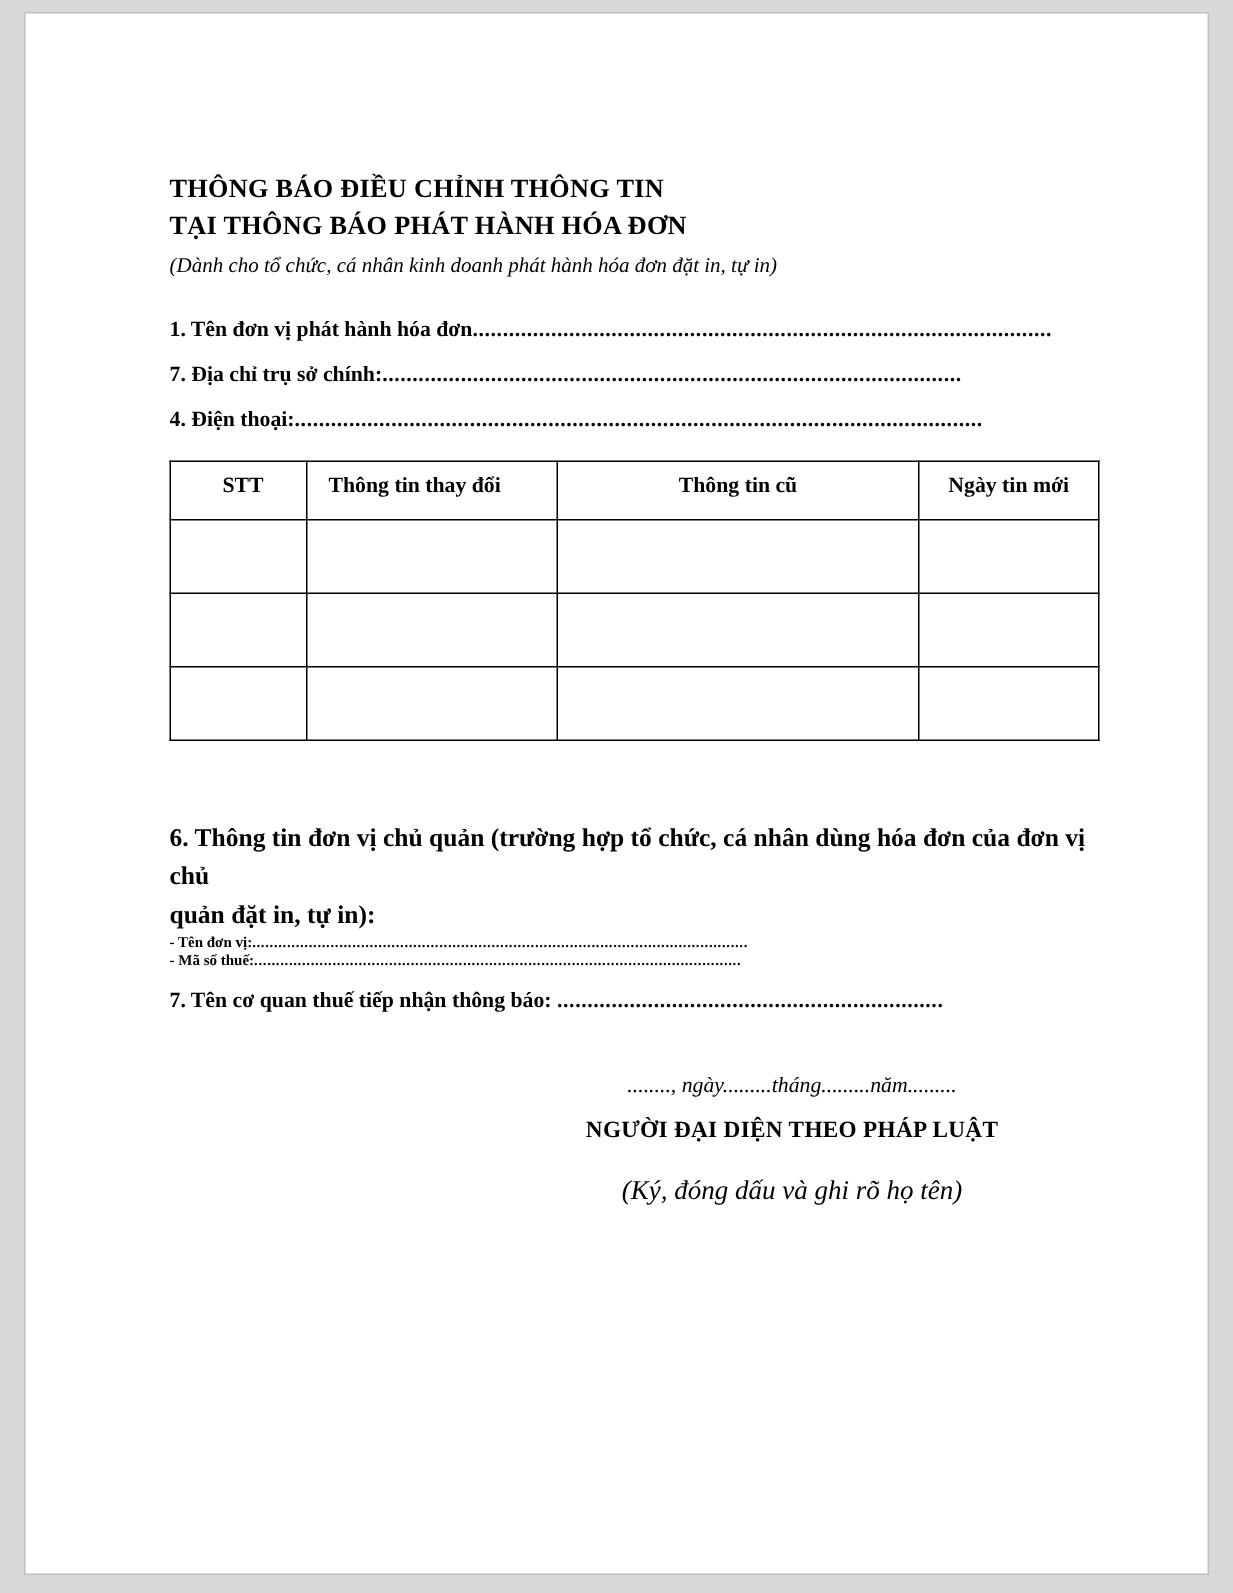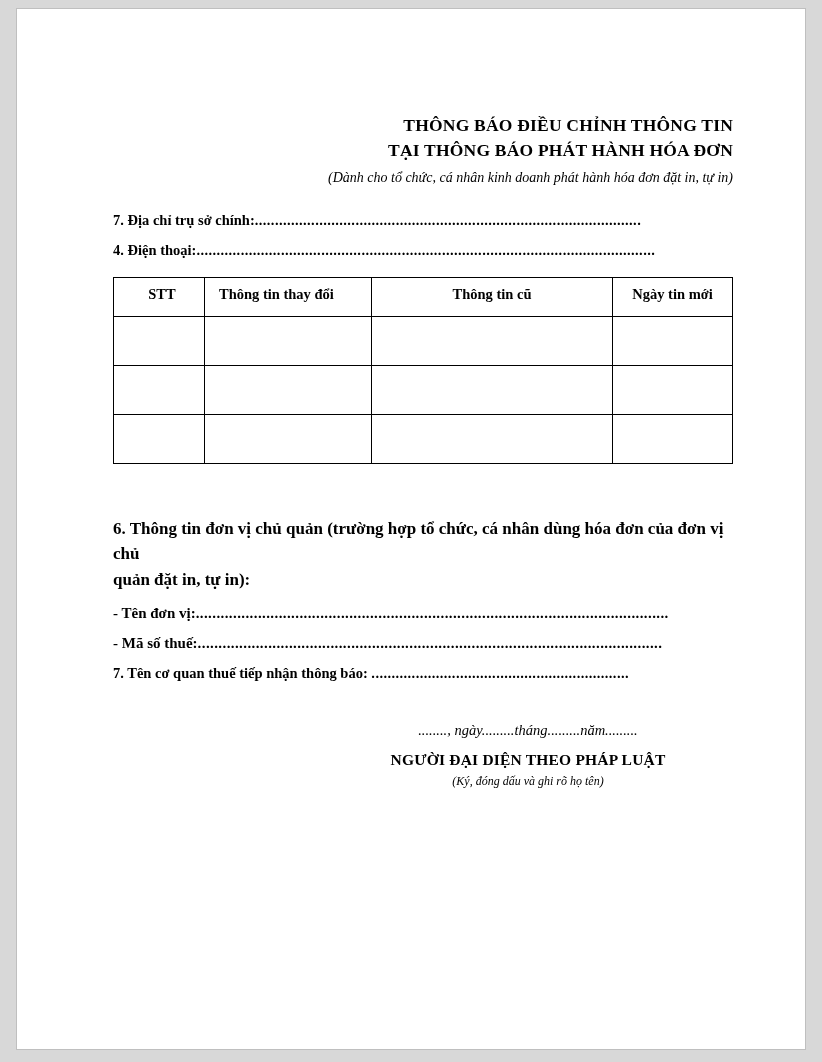--- a/index.html
+++ b/index.html
@@ -22,21 +22,21 @@
     box-sizing: border-box;
     overflow: hidden;
   }
   .content {
     position: absolute;
     left: 96px;
     top: 104px;
     width: 620px;
   }
   .title-block {
-    text-align: right;
+    text-align: left;
   }
   .title-line {
     font-weight: bold;
     font-size: 17.5px;
     letter-spacing: 0.2px;
     line-height: 1.45;
   }
   .subtitle {
     font-style: italic;
     font-size: 14px;
@@ -92,22 +92,22 @@
   table.info th.c4 { text-align: center; }
   table.info td { height: 46px; }
   .section6 {
     margin-top: 52px;
     font-weight: bold;
     font-size: 17px;
     line-height: 1.5;
   }
   .sub-row {
     font-weight: bold;
-    font-size: 15px;
-    margin-top: 13px;
+    font-size: 10px;
+    margin-top: 1px;
     white-space: nowrap;
     overflow: hidden;
   }
   .section7 {
     margin-top: 13px;
     font-weight: bold;
     font-size: 14.5px;
     white-space: nowrap;
     overflow: hidden;
   }
@@ -121,37 +121,40 @@
     font-size: 14.5px;
   }
   .sig-role {
     font-weight: bold;
     font-size: 15.5px;
     margin-top: 12px;
     letter-spacing: 0.2px;
   }
   .sig-note {
     font-style: italic;
-    font-size: 12px;
-    margin-top: 5px;
+    font-size: 18px;
+    margin-top: 20px;
   }
 </style>
 </head>
 <body>
 
 <div class="page">
   <div class="content">
 
     <div class="title-block">
       <div class="title-line">THÔNG BÁO ĐIỀU CHỈNH THÔNG TIN</div>
       <div class="title-line">TẠI THÔNG BÁO PHÁT HÀNH HÓA ĐƠN</div>
       <div class="subtitle">(Dành cho tổ chức, cá nhân kinh doanh phát hành hóa đơn đặt in, tự in)</div>
     </div>
 
     <div class="fields">
+      <div class="field-row">
+        <span class="field-label">1. Tên đơn vị phát hành hóa đơn</span><span class="dots">................................................................................................</span>
+      </div>
       <div class="field-row">
         <span class="field-label">7. Địa chỉ trụ sở chính:</span><span class="dots">................................................................................................</span>
       </div>
       <div class="field-row">
         <span class="field-label">4. Điện thoại:</span><span class="dots">..................................................................................................................</span>
       </div>
     </div>
 
     <div class="para">
     </div>

